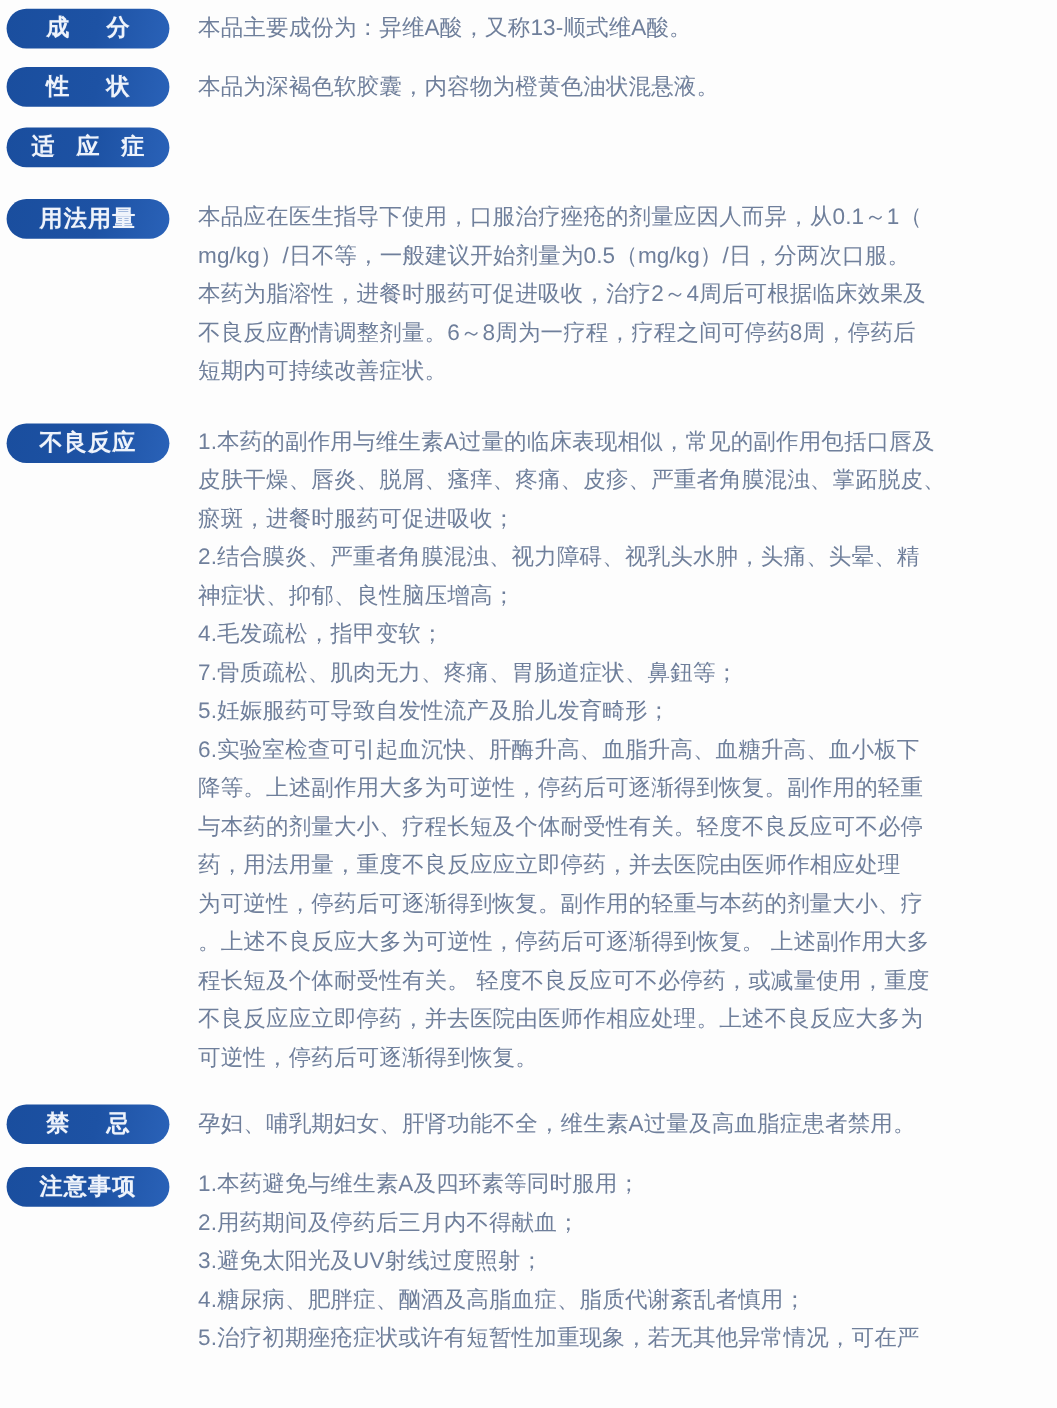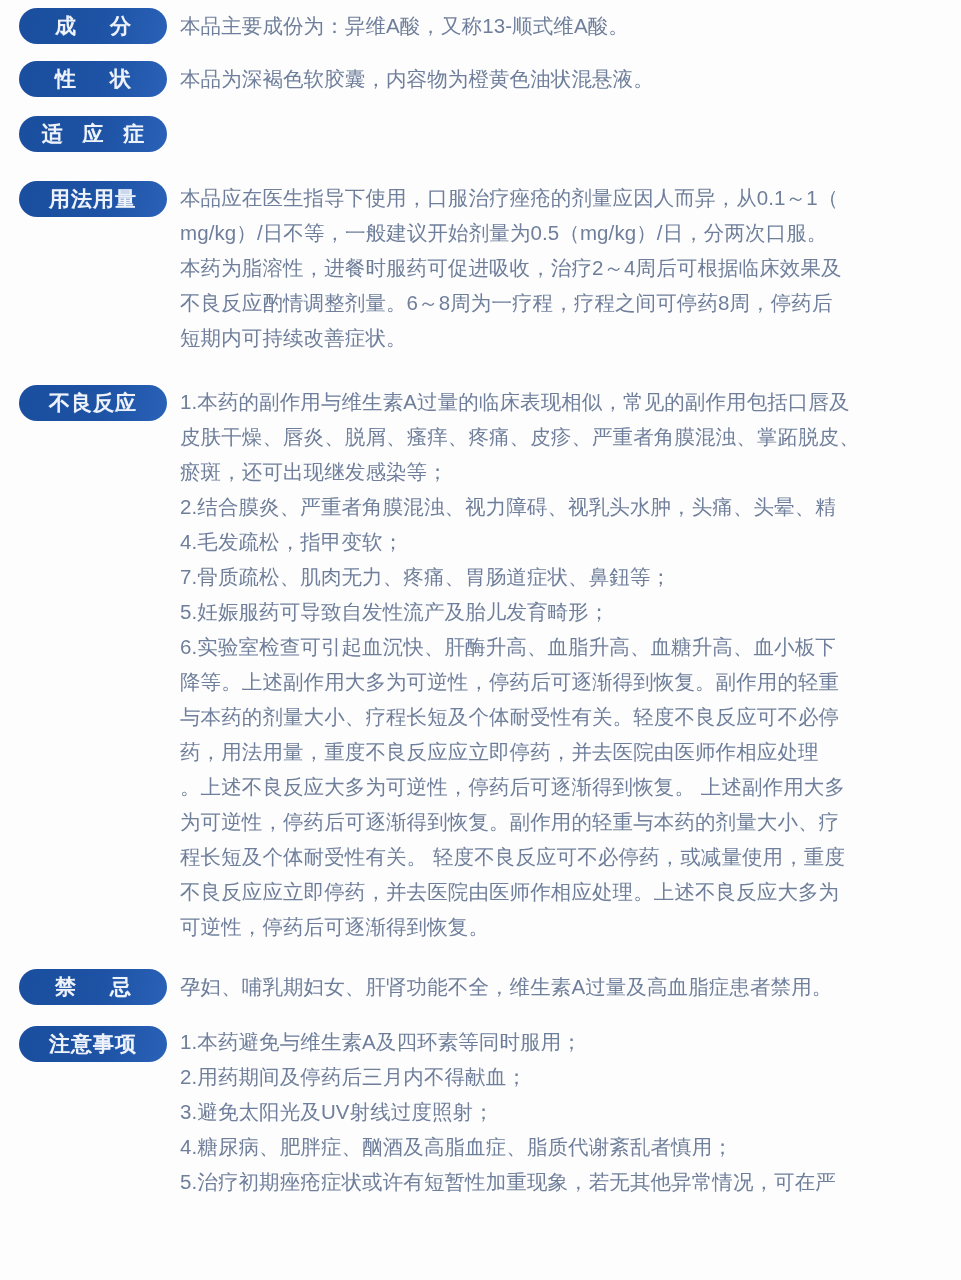--- a/index.html
+++ b/index.html
@@ -29,21 +29,20 @@
   .section {
     display: flex;
     align-items: flex-start;
     width: 961px;
     box-sizing: border-box;
   }
   .badge-col {
     flex: 0 0 180px;
     width: 180px;
     display: flex;
-    justify-content: center;
     box-sizing: border-box;
     padding-left: 6px;
   }
   .badge {
     display: flex;
     align-items: center;
     justify-content: center;
     width: 148px;
     min-height: 36px;
     border-radius: 19px;
@@ -156,31 +155,32 @@
     <div class="section s-buliang">
       <div class="badge-col badge-align-1">
         <div class="badge">
           <span class="badge-line">不良反应</span>
         </div>
       </div>
       <div class="body-col">
         <p class="body-text">
           <span class="ln">1.本药的副作用与维生素A过量的临床表现相似，常见的副作用包括口唇及</span>
           <span class="ln">皮肤干燥、唇炎、脱屑、瘙痒、疼痛、皮疹、严重者角膜混浊、掌跖脱皮、</span>
-          <span class="ln">瘀斑，还可出现继发感染等；</span>
+          <span class="ln">瘀斑，进餐时服药可促进吸收；</span>
           <span class="ln">2.结合膜炎、严重者角膜混浊、视力障碍、视乳头水肿，头痛、头晕、精</span>
+          <span class="ln">神症状、抑郁、良性脑压增高；</span>
           <span class="ln">4.毛发疏松，指甲变软；</span>
           <span class="ln">7.骨质疏松、肌肉无力、疼痛、胃肠道症状、鼻鈕等；</span>
           <span class="ln">5.妊娠服药可导致自发性流产及胎儿发育畸形；</span>
           <span class="ln">6.实验室检查可引起血沉快、肝酶升高、血脂升高、血糖升高、血小板下</span>
           <span class="ln">降等。上述副作用大多为可逆性，停药后可逐渐得到恢复。副作用的轻重</span>
           <span class="ln">与本药的剂量大小、疗程长短及个体耐受性有关。轻度不良反应可不必停</span>
           <span class="ln">药，用法用量，重度不良反应应立即停药，并去医院由医师作相应处理</span>
+          <span class="ln">为可逆性，停药后可逐渐得到恢复。副作用的轻重与本药的剂量大小、疗</span>
           <span class="ln">。上述不良反应大多为可逆性，停药后可逐渐得到恢复。 上述副作用大多</span>
-          <span class="ln">为可逆性，停药后可逐渐得到恢复。副作用的轻重与本药的剂量大小、疗</span>
           <span class="ln">程长短及个体耐受性有关。 轻度不良反应可不必停药，或减量使用，重度</span>
           <span class="ln">不良反应应立即停药，并去医院由医师作相应处理。上述不良反应大多为</span>
           <span class="ln">可逆性，停药后可逐渐得到恢复。</span>
           <span class="ln"></span>
         </p>
       </div>
     </div>
 
     <div class="section s-jinji">
       <div class="badge-col">

